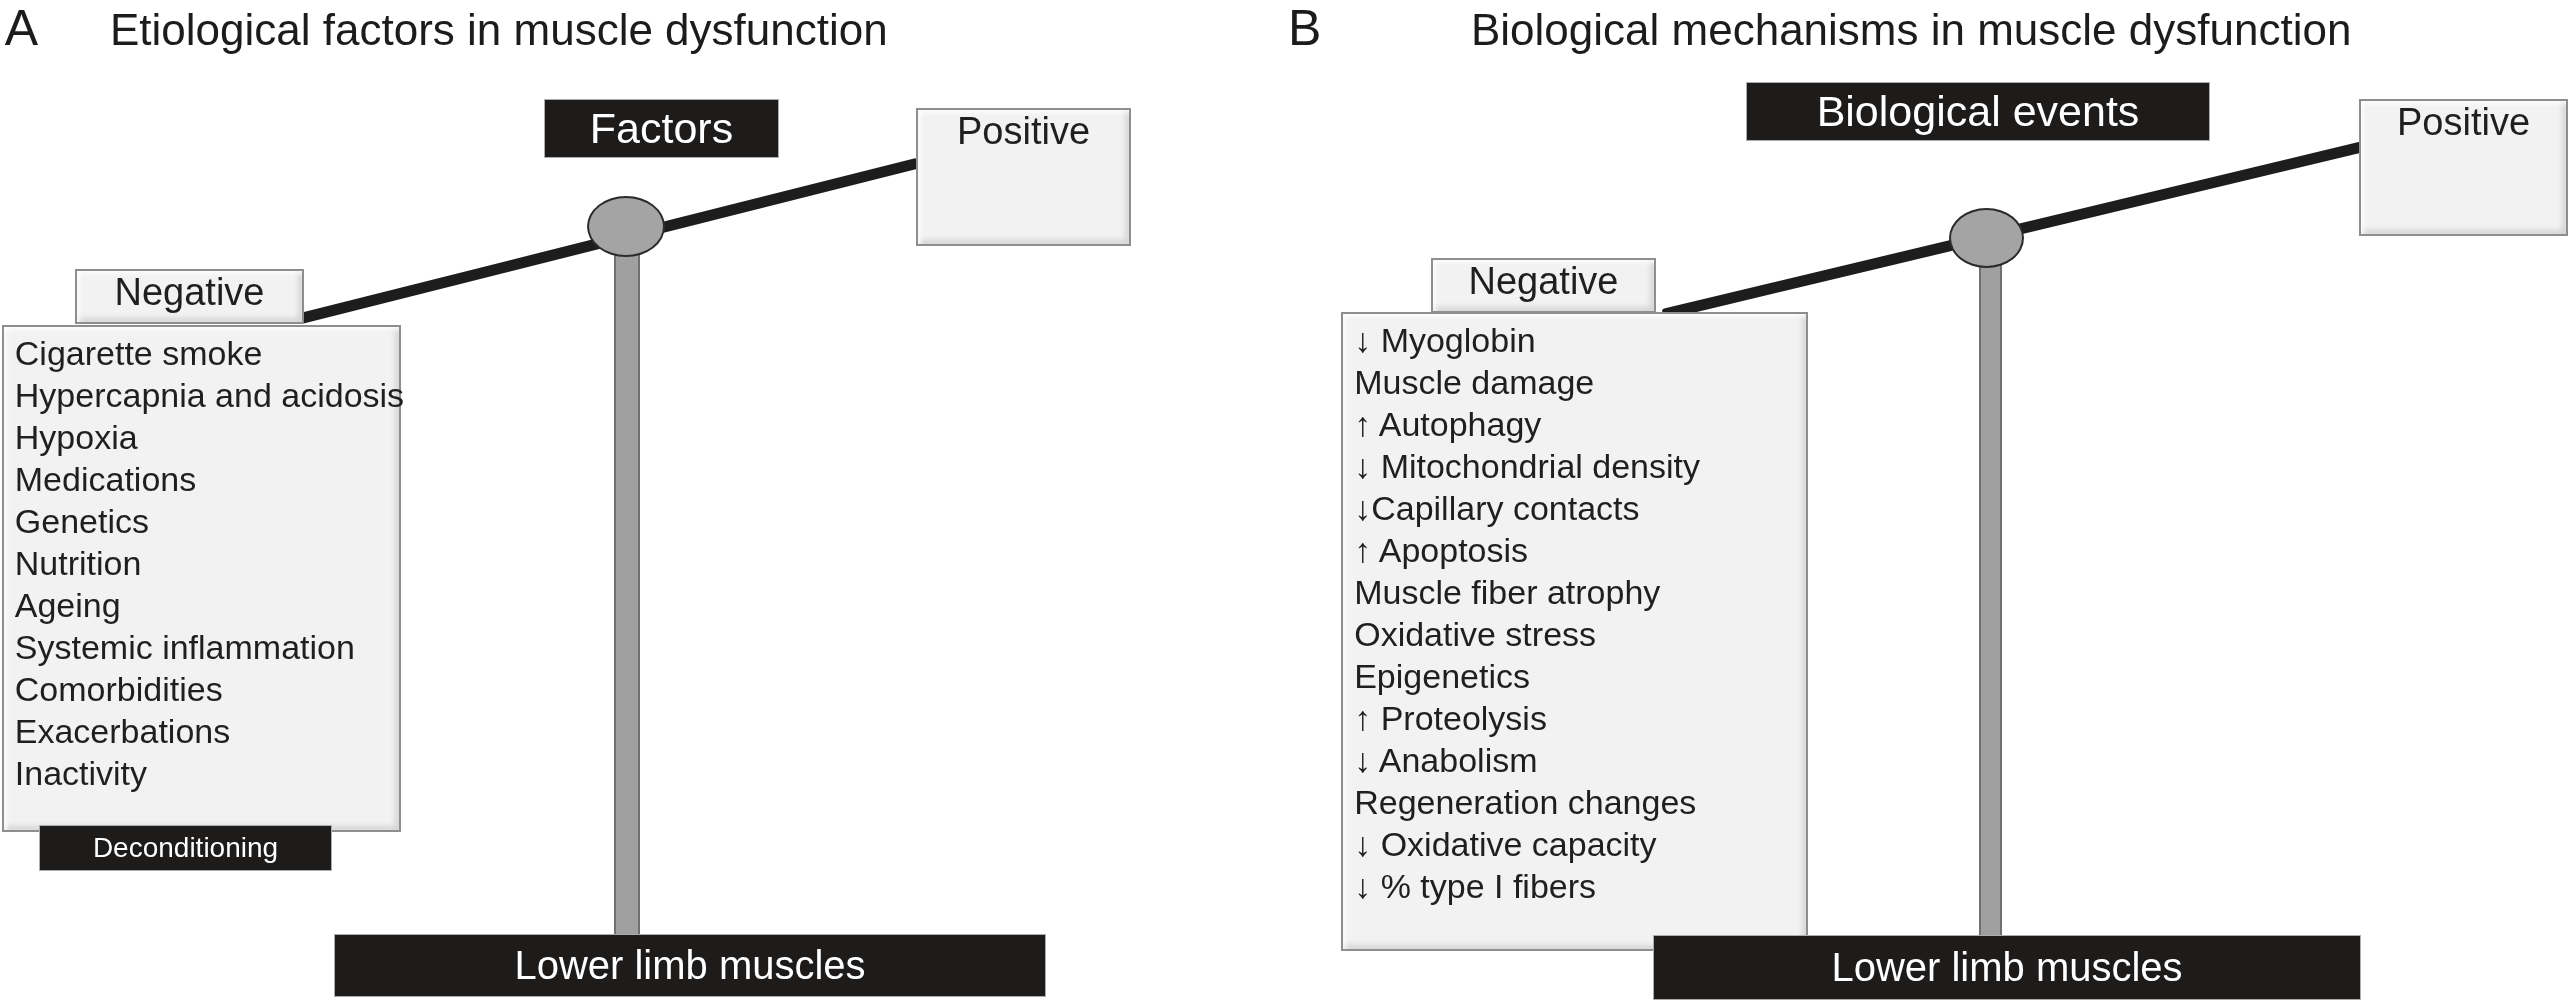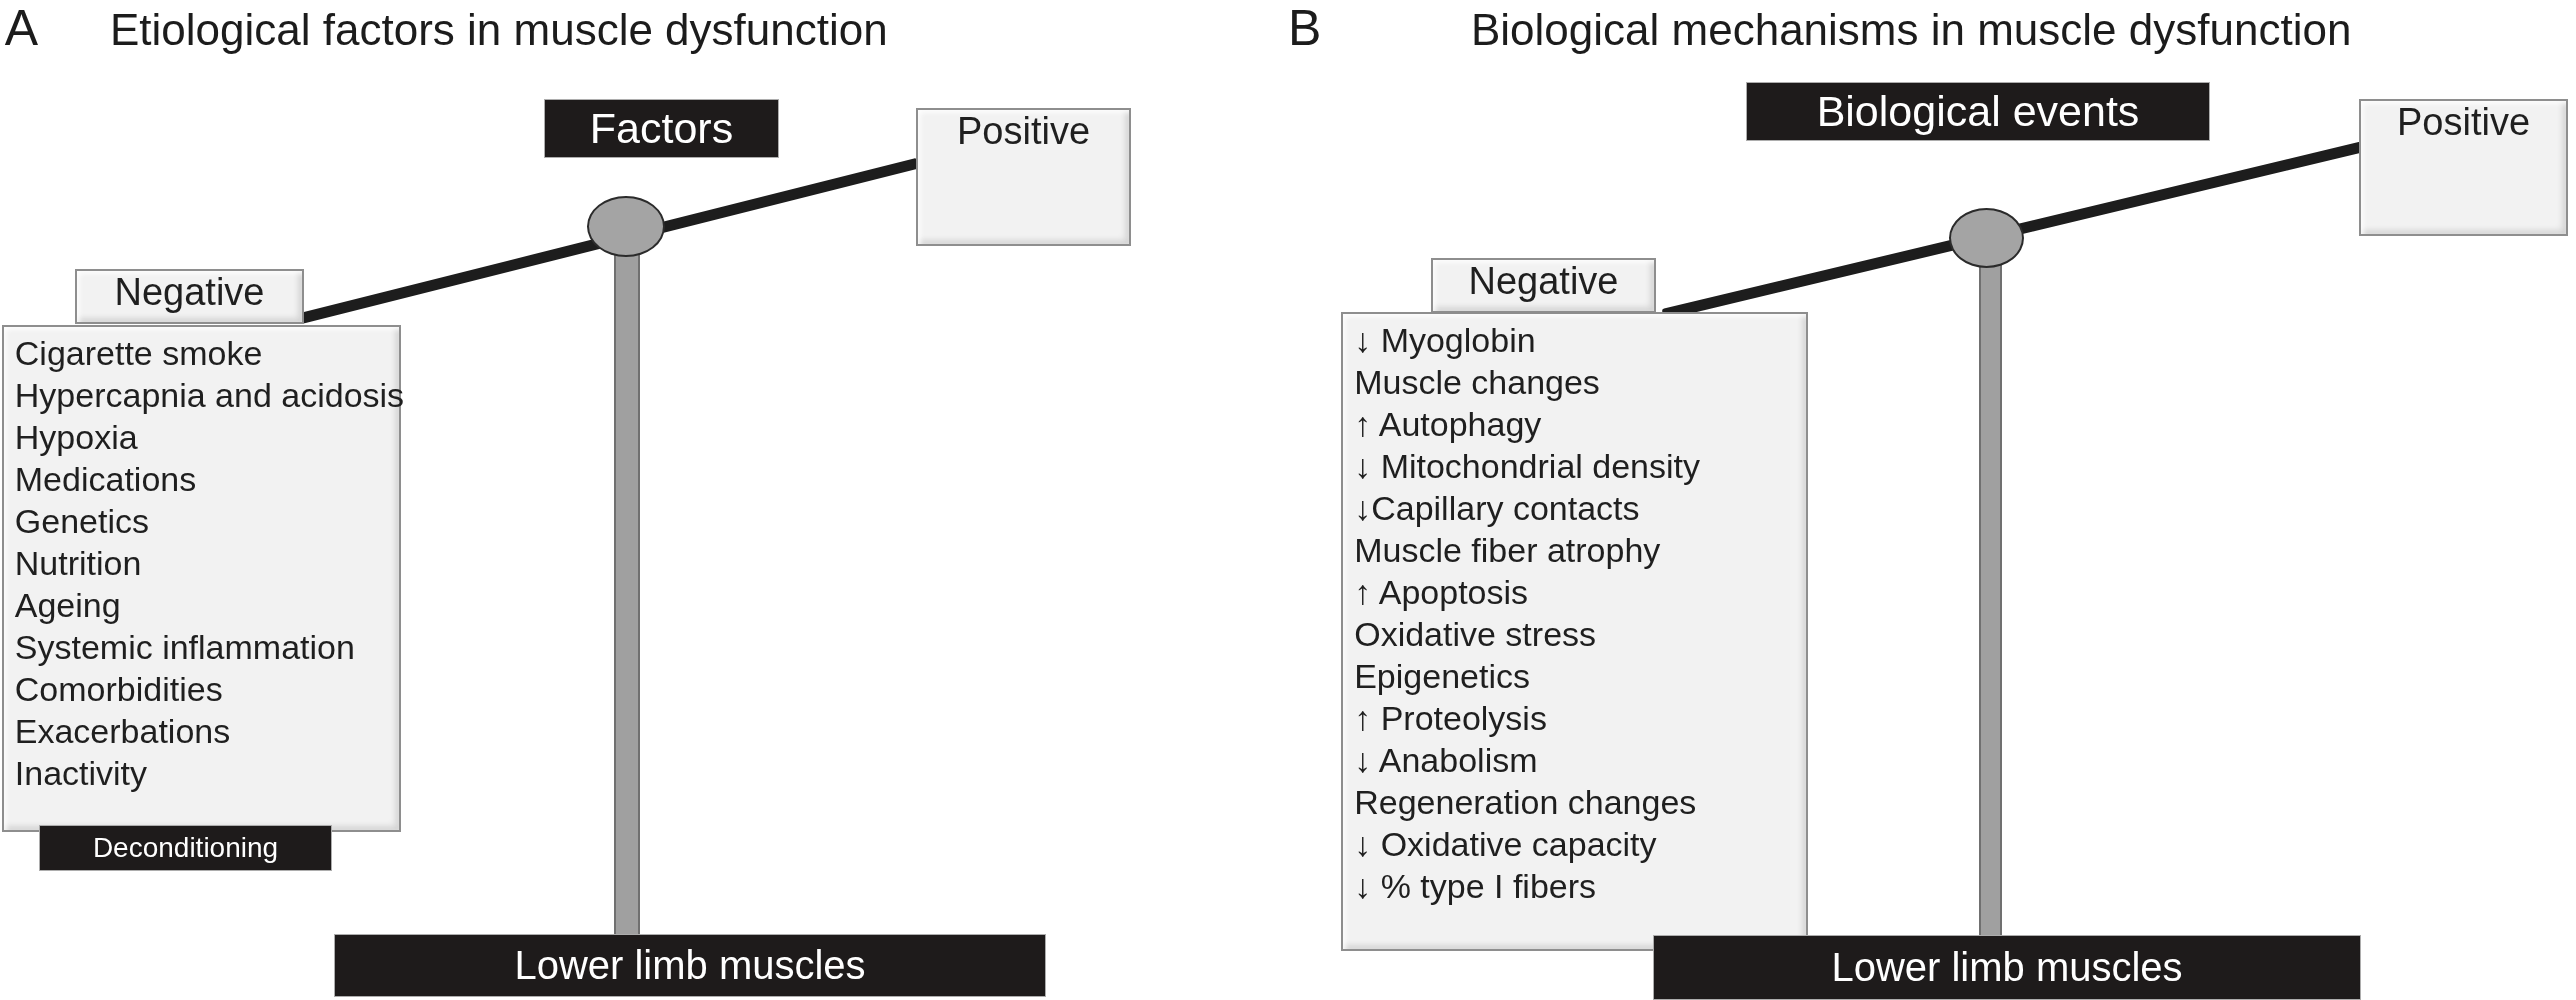--- a/index.html
+++ b/index.html
@@ -142,26 +142,26 @@
     <div class="light-box tag-box b-positive z3">
       <span>Positive</span>
     </div>
 
     <div class="light-box tag-box b-negative z3">
       <span>Negative</span>
     </div>
 
     <div class="light-box list-box b-list z3">
       <div class="list-row">↓ Myoglobin</div>
-      <div class="list-row">Muscle changes</div>
+      <div class="list-row">Muscle damage</div>
       <div class="list-row">↑ Autophagy</div>
       <div class="list-row">↓ Mitochondrial density</div>
       <div class="list-row">↓Capillary contacts</div>
+      <div class="list-row">↑ Apoptosis</div>
       <div class="list-row">Muscle fiber atrophy</div>
-      <div class="list-row">↑ Apoptosis</div>
       <div class="list-row">Oxidative stress</div>
       <div class="list-row">Epigenetics</div>
       <div class="list-row">↑ Proteolysis</div>
       <div class="list-row">↓ Anabolism</div>
       <div class="list-row">Regeneration changes</div>
       <div class="list-row">↓ Oxidative capacity</div>
       <div class="list-row">↓ % type I fibers</div>
     </div>
 
     <div class="black-label base-label b-base z3">

